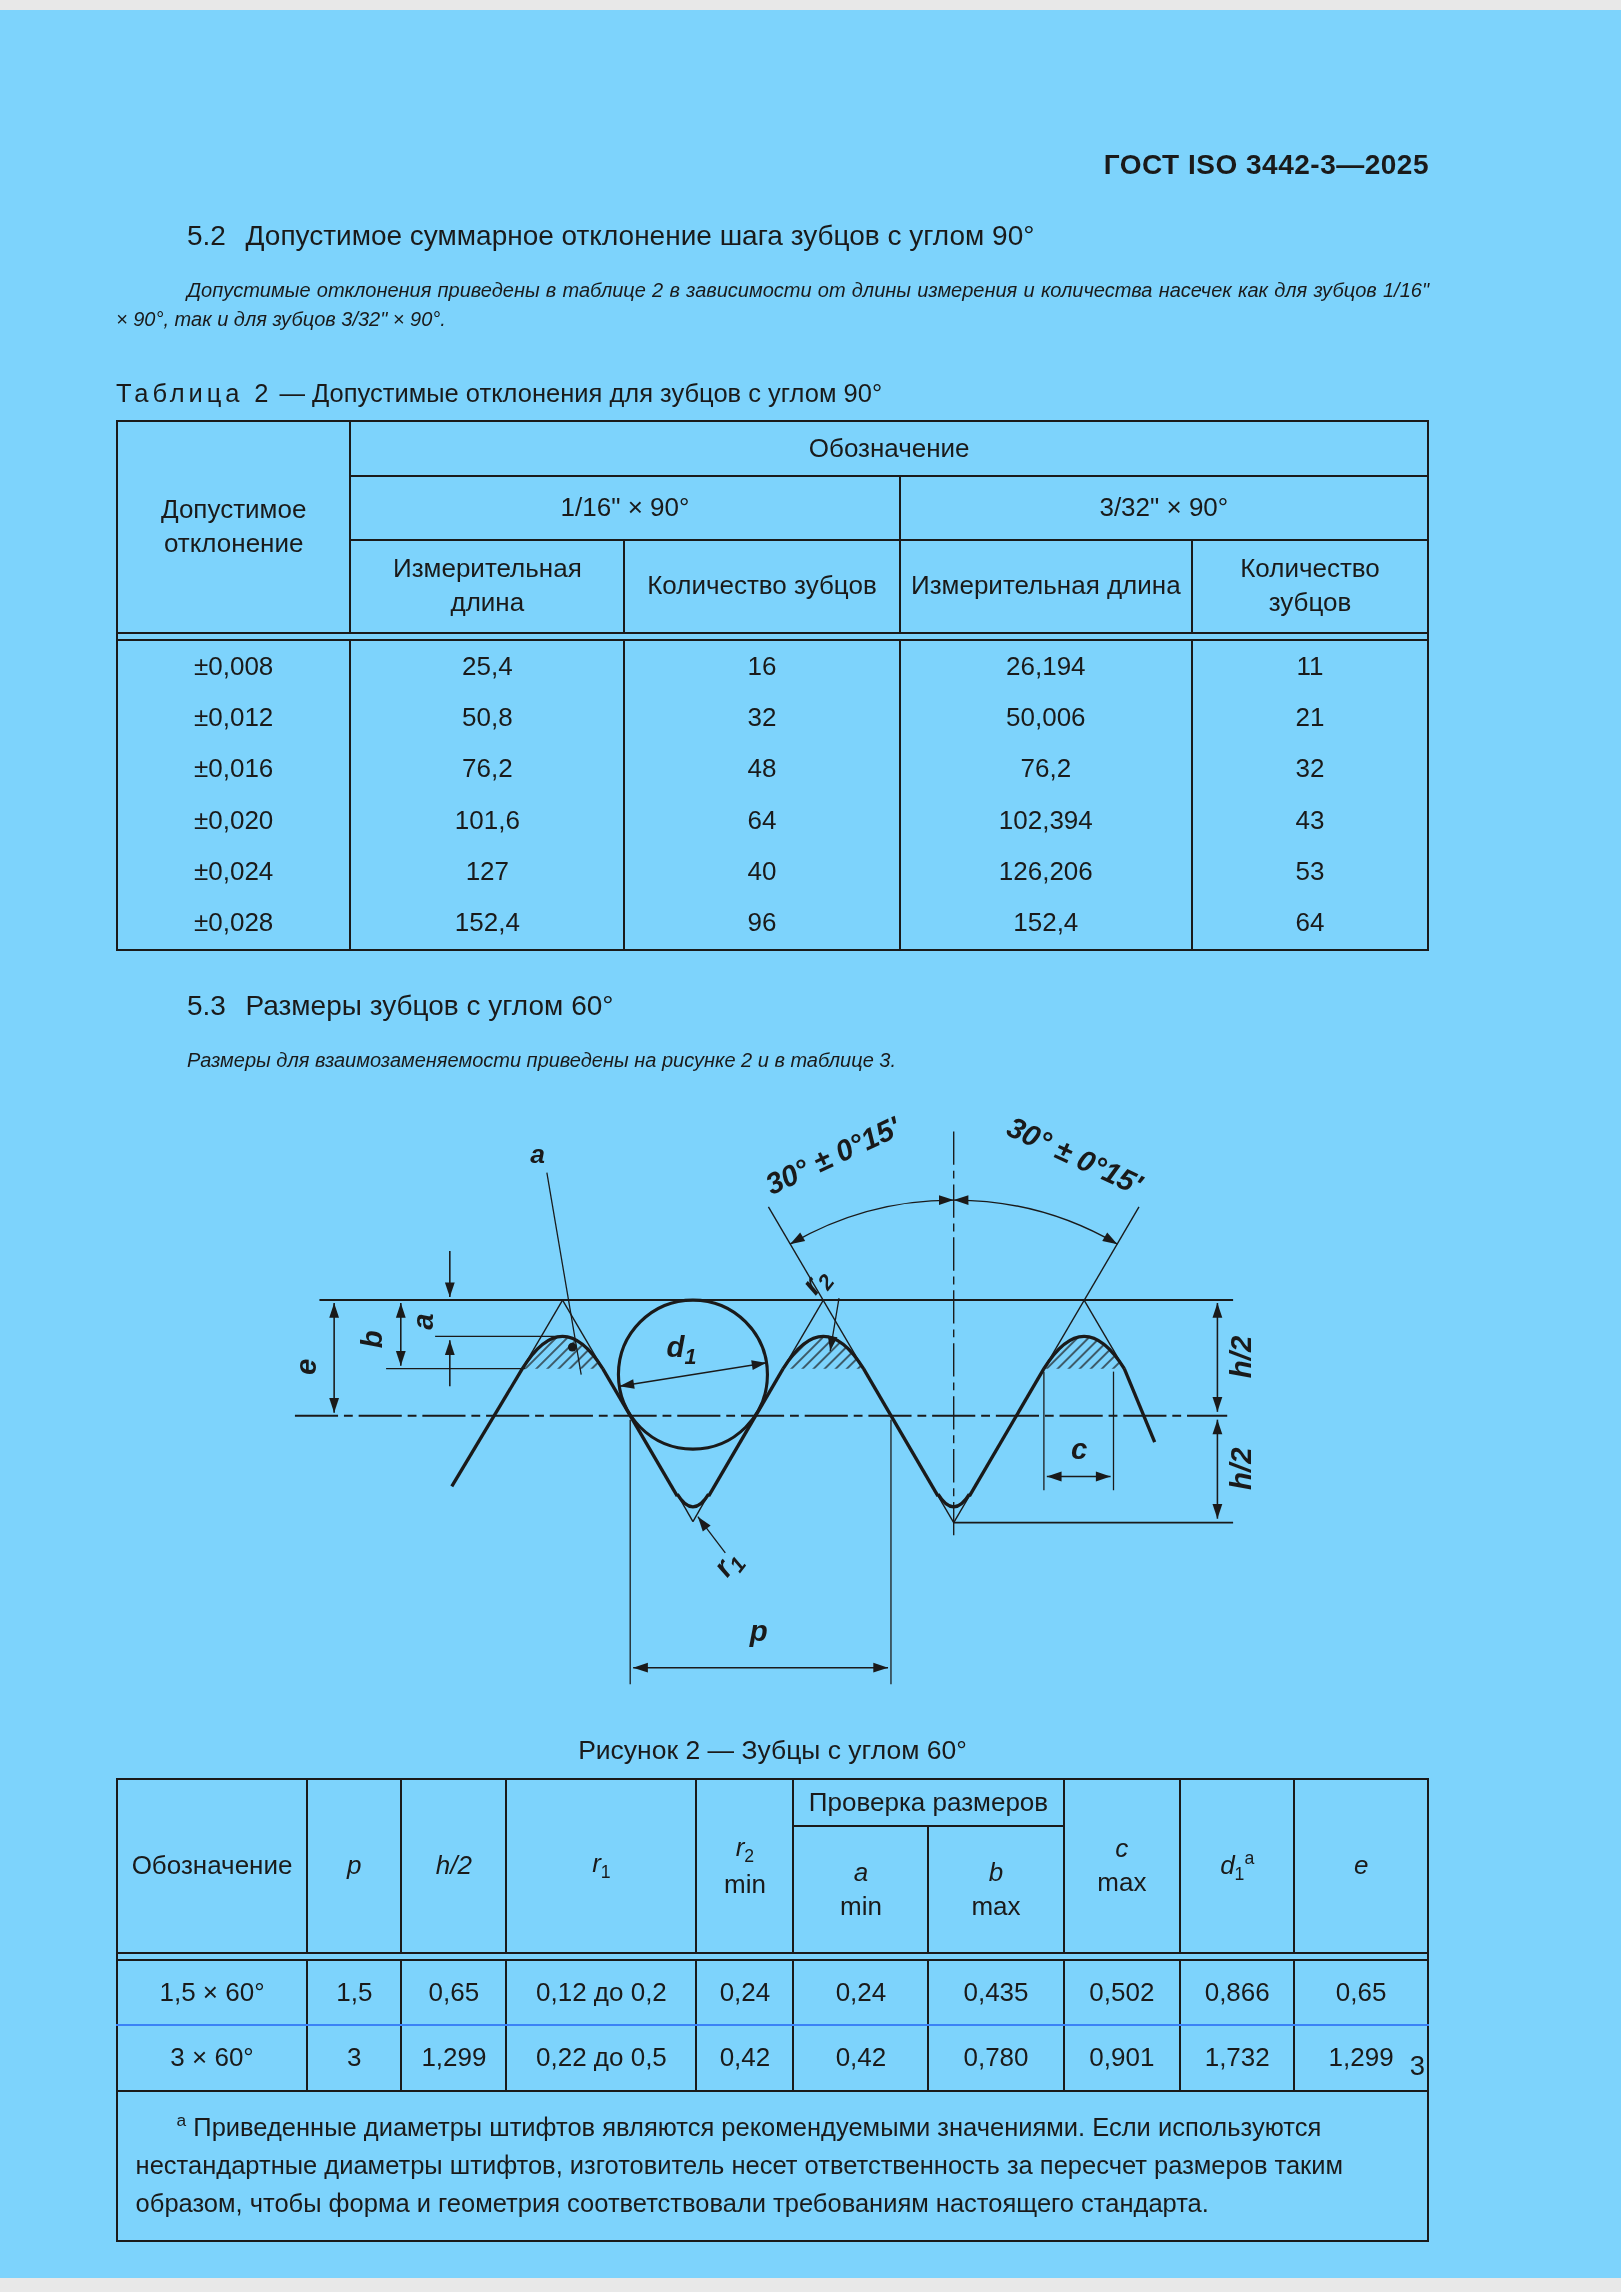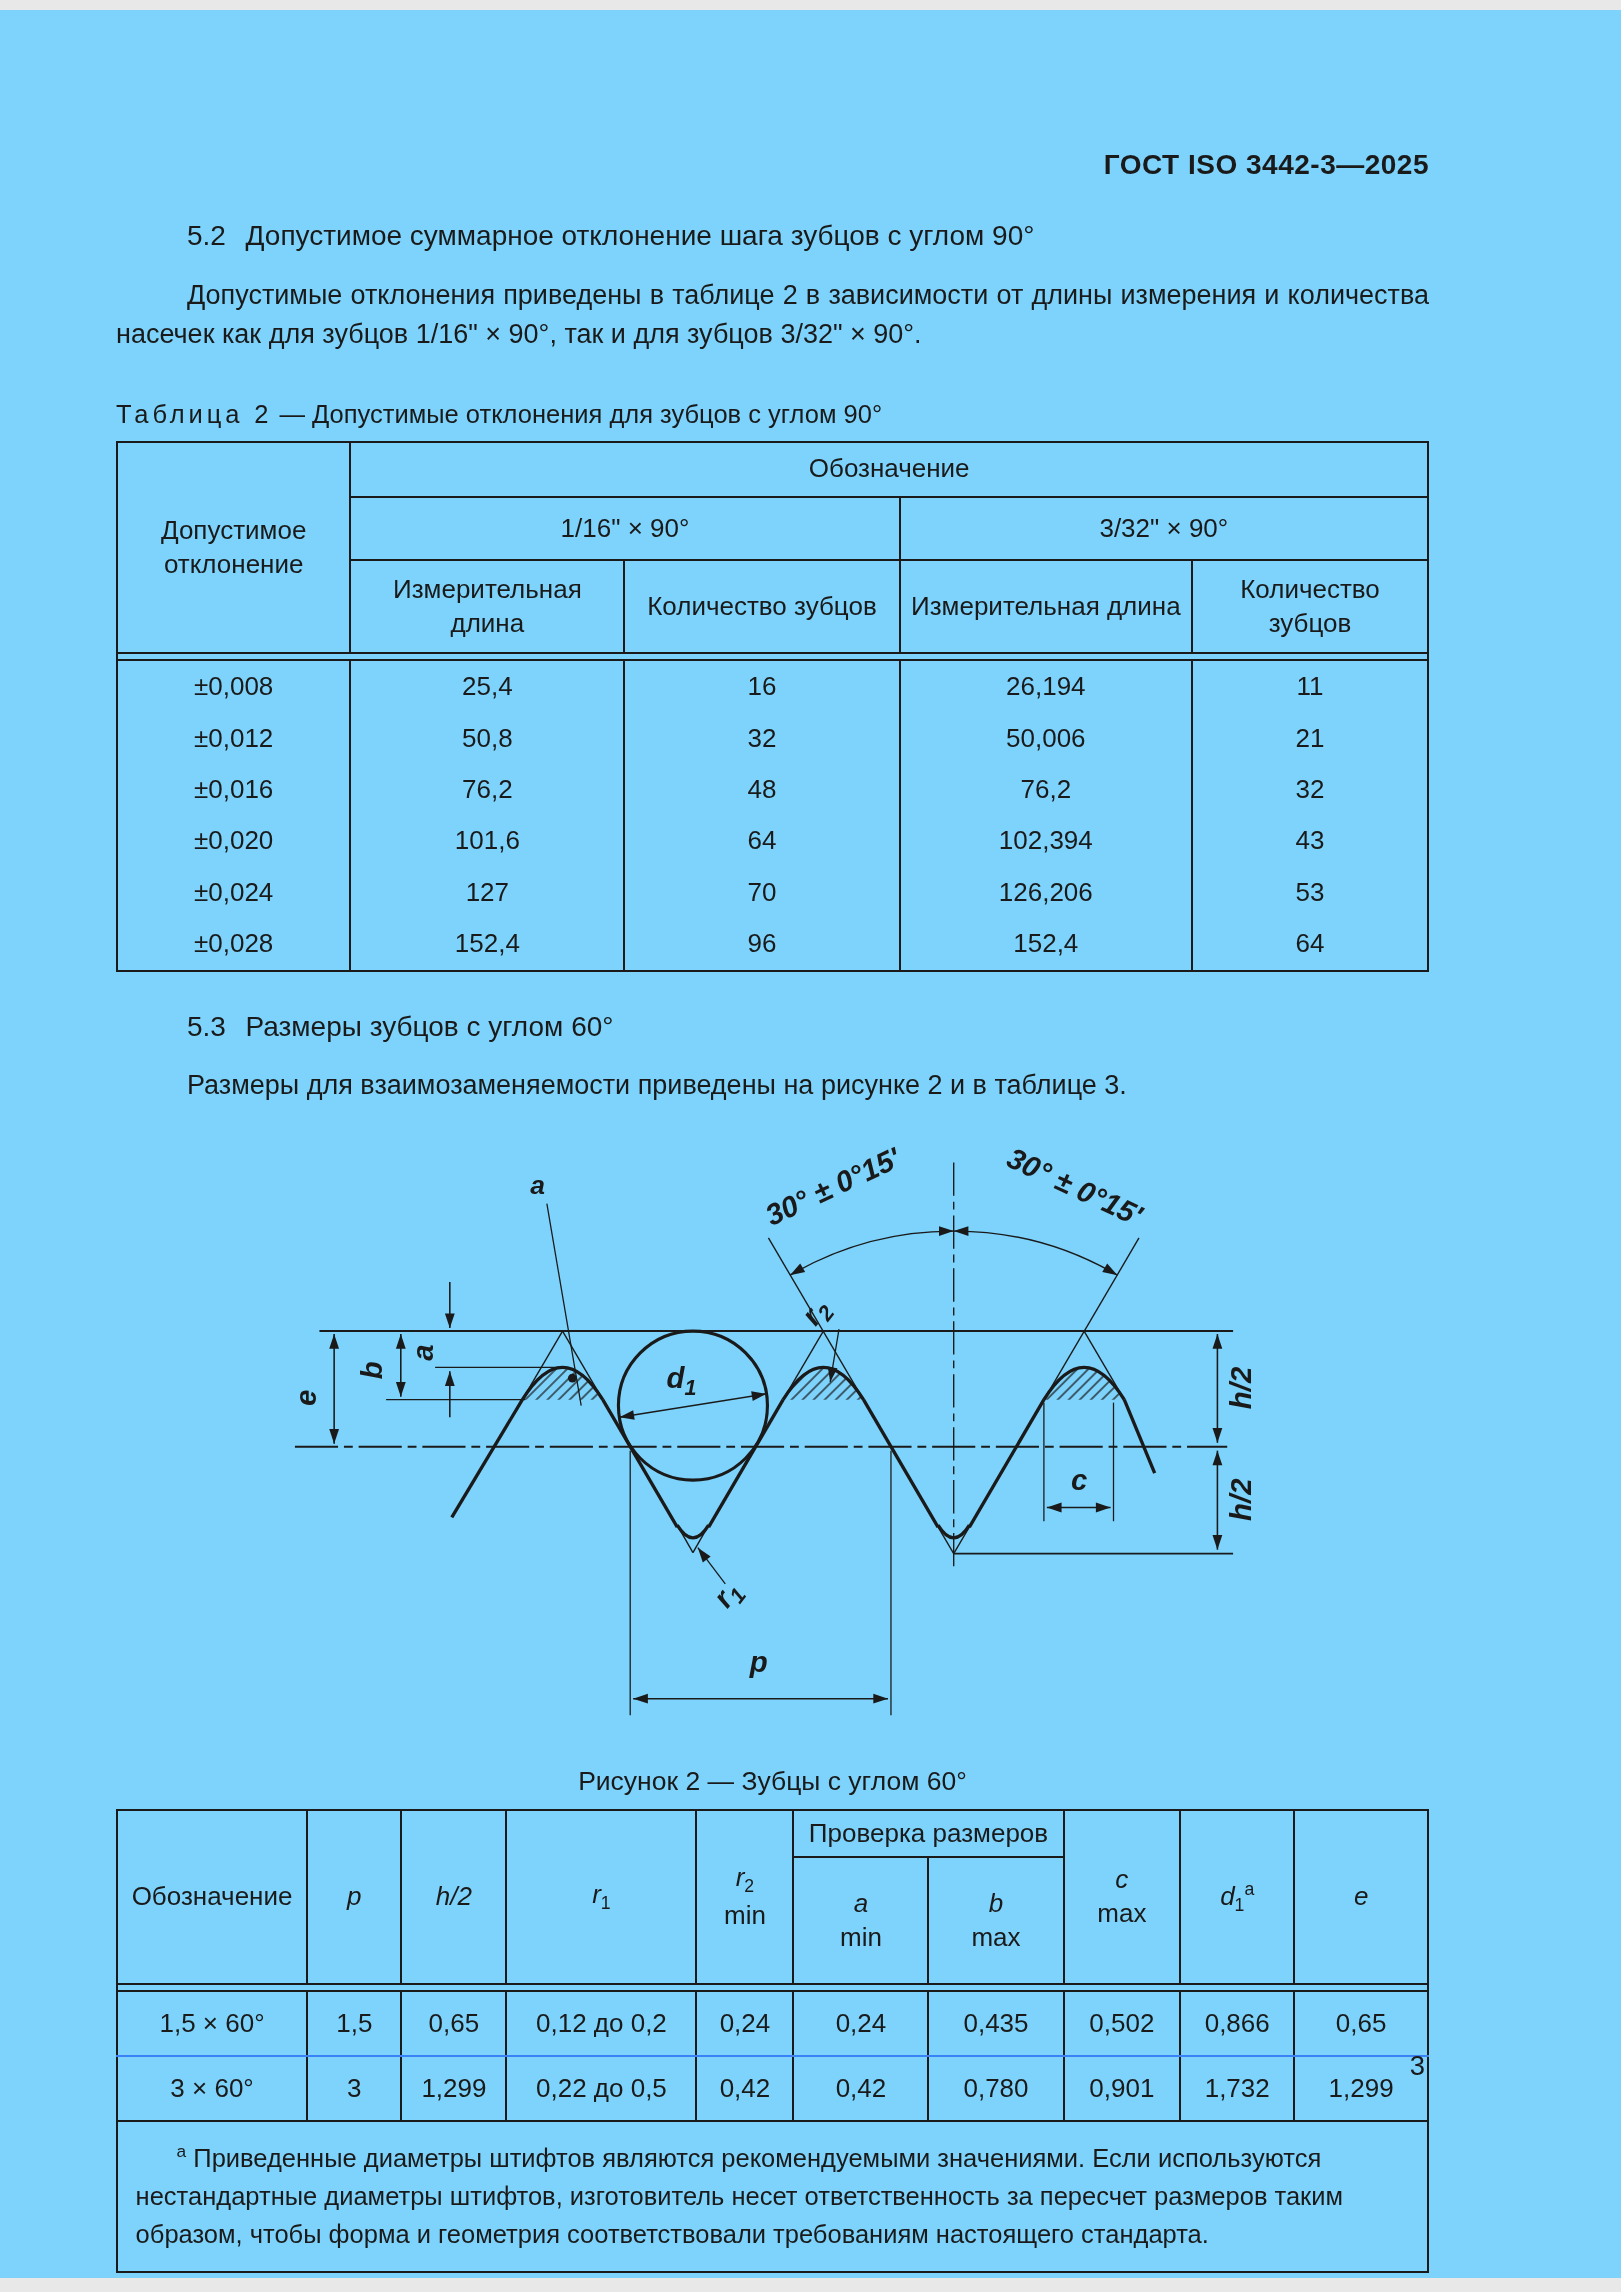--- a/index.html
+++ b/index.html
@@ -20,22 +20,22 @@
     letter-spacing:0.5px;
   }
   h2.sec{
     margin:39px 0 0 0;
     padding-left:71px;
     font-size:28px;font-weight:normal;
   }
   h2.sec .num{margin-right:19.6px;}
   p.body{
     margin:23.5px 0 0 0;
-    font-size:27px;line-height:1.47;
-    text-indent:71px;text-align:justify;
+    font-size:20px;line-height:1.47;
+    text-indent:71px;text-align:justify;font-style:italic;
   }
   p.tcap{
     margin:45px 0 0 0;
     font-size:25.5px;
   }
   p.tcap .lbl{letter-spacing:3.9px;}
   table.gt{
     border-collapse:collapse;
     width:100%;
     margin-top:11.8px;
@@ -158,21 +158,21 @@
       <tr class="d">
           <td>±0,020</td>
           <td>101,6</td>
           <td>64</td>
           <td>102,394</td>
           <td>43</td>
         </tr>
       <tr class="d">
           <td>±0,024</td>
           <td>127</td>
-          <td>70</td>
+          <td>40</td>
           <td>126,206</td>
           <td>53</td>
         </tr>
       <tr class="d">
           <td>±0,028</td>
           <td>152,4</td>
           <td>96</td>
           <td>152,4</td>
           <td>64</td>
         </tr>

